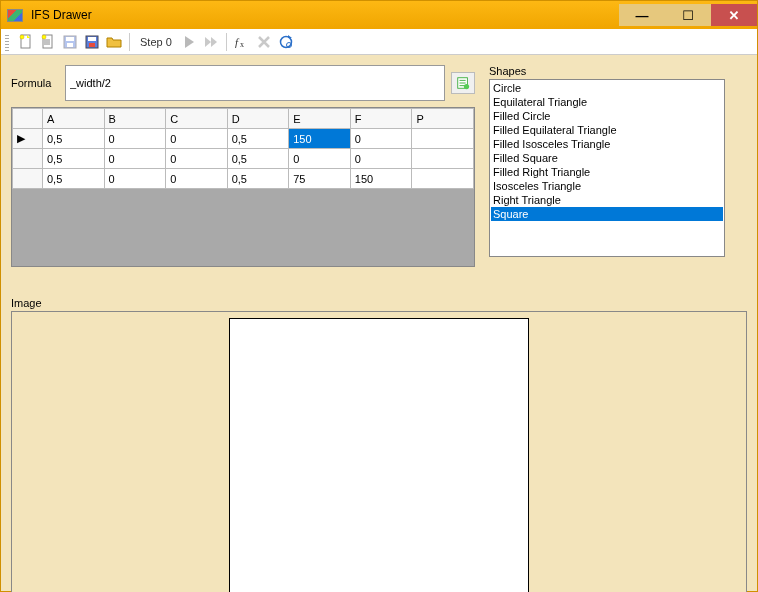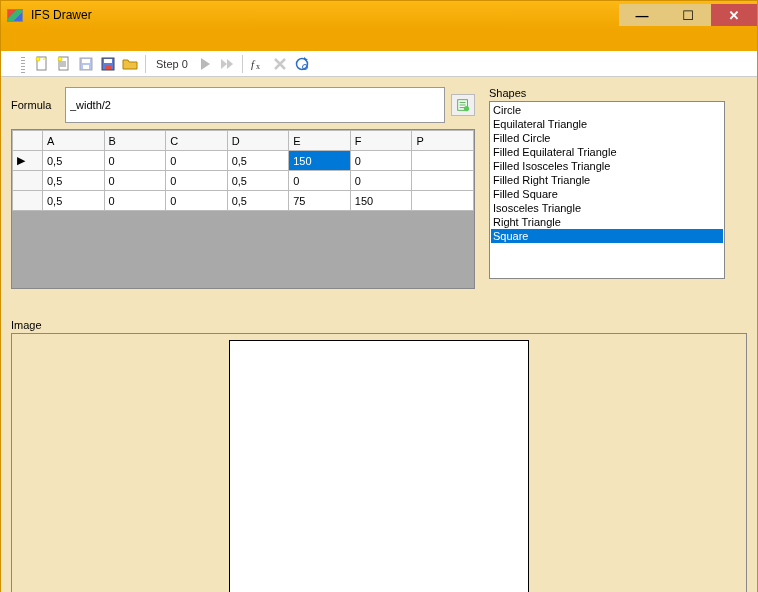--- a/index.html
+++ b/index.html
@@ -10,21 +10,21 @@
 .titlebar-icon { width:16px; height:13px; background:linear-gradient(135deg,#e74c3c 0%,#e74c3c 33%,#3cb371 33%,#3cb371 66%,#4169e1 66%); border:1px solid #888; margin-right:8px; }
 .titlebar-title { flex:1; color:#000; font-size:12px; }
 .titlebar-controls { display:flex; height:22px; }
 .tb-btn { width:46px; height:22px; display:flex; align-items:center; justify-content:center; font-family:Arial; font-size:13px; }
 .tb-min { background:#e6c87d; color:#000; font-weight:bold; }
 .tb-max { background:#e6c87d; color:#000; }
 .tb-close { background:#c8504f; color:#fff; font-weight:bold; }
 
 .client { background:#f3e4bb; height:calc(100% - 28px); padding:0; }
 
-.toolbar { height:26px; background:#fff; border-bottom:1px solid #ccc; display:flex; align-items:center; padding:2px 20px; gap:4px;margin-top:22px; }
+.toolbar { height:26px; background:#fff; border-bottom:1px solid #ccc; display:flex; align-items:center; padding:2px 4px; gap:4px; }
 .tb-grip { width:4px; height:18px; background:repeating-linear-gradient(0deg,#aaa 0 1px,transparent 1px 3px); margin-right:4px;}
 .tb-icon { width:18px; height:18px; display:flex; align-items:center; justify-content:center; cursor:pointer; }
 .tb-icon svg { width:16px; height:16px; }
 .tb-sep { width:1px; height:18px; background:#ccc; margin:0 2px; }
 .step-label { color:#333; padding:0 4px;}
 
 .body { display:flex; padding:10px; gap:14px; height:242px;}
 .left-col { width:464px; }
 .formula-row { display:flex; align-items:center; gap:6px; margin-bottom:6px;}
 .formula-label { width:48px; color:#000;}
@@ -198,22 +198,22 @@
       </div>
 
       <div class="shapes-col">
         <div class="shapes-label">Shapes</div>
         <div class="shapes-list" id="shapes-list">
             <div>Circle</div>
             <div>Equilateral Triangle</div>
             <div>Filled Circle</div>
             <div>Filled Equilateral Triangle</div>
             <div>Filled Isosceles Triangle</div>
+            <div>Filled Square</div>
             <div>Filled Right Triangle</div>
-            <div>Filled Square</div>
             <div>Isosceles Triangle</div>
             <div>Right Triangle</div>
             <div class="sel">Square</div>
           </div>
       </div>
     </div>
 
     <div class="image-group">
       <div class="image-label">Image</div>
       <div class="image-area">

